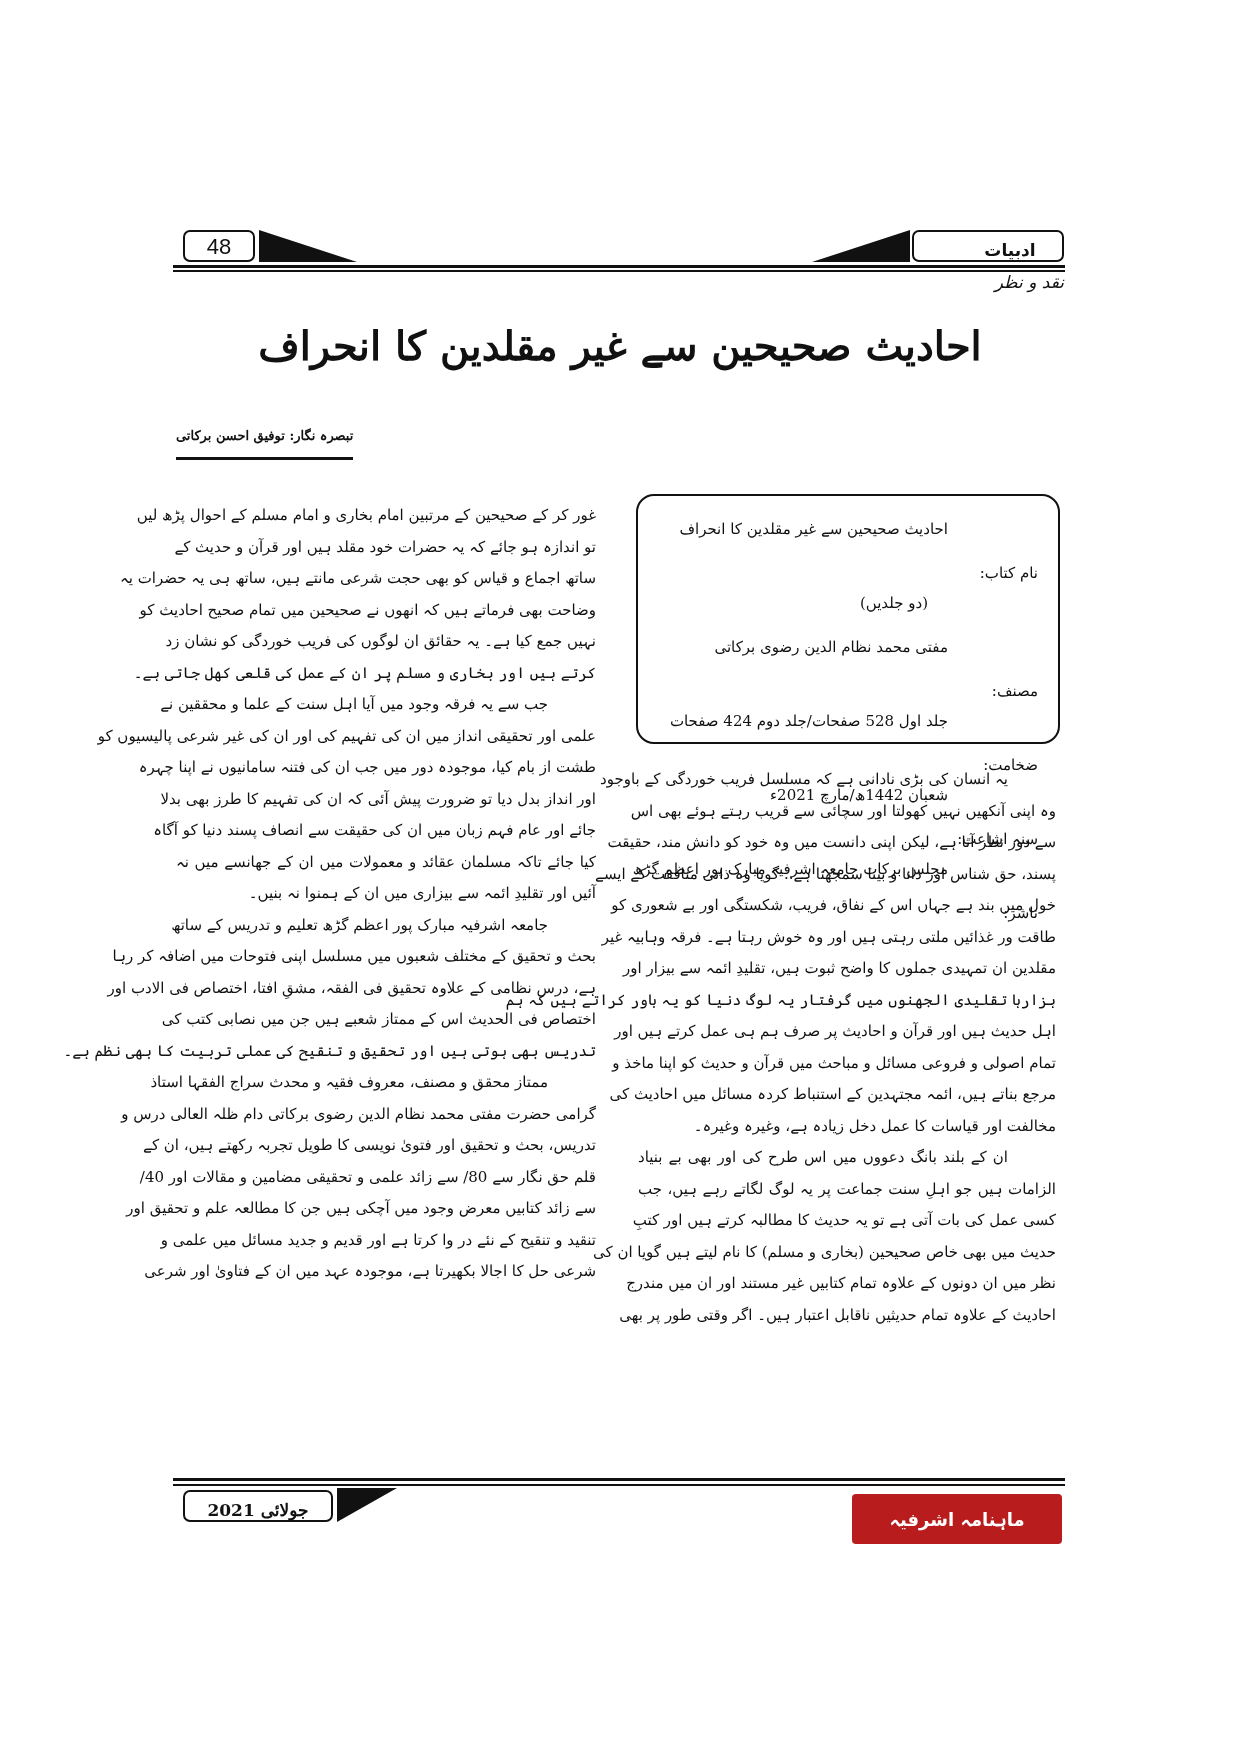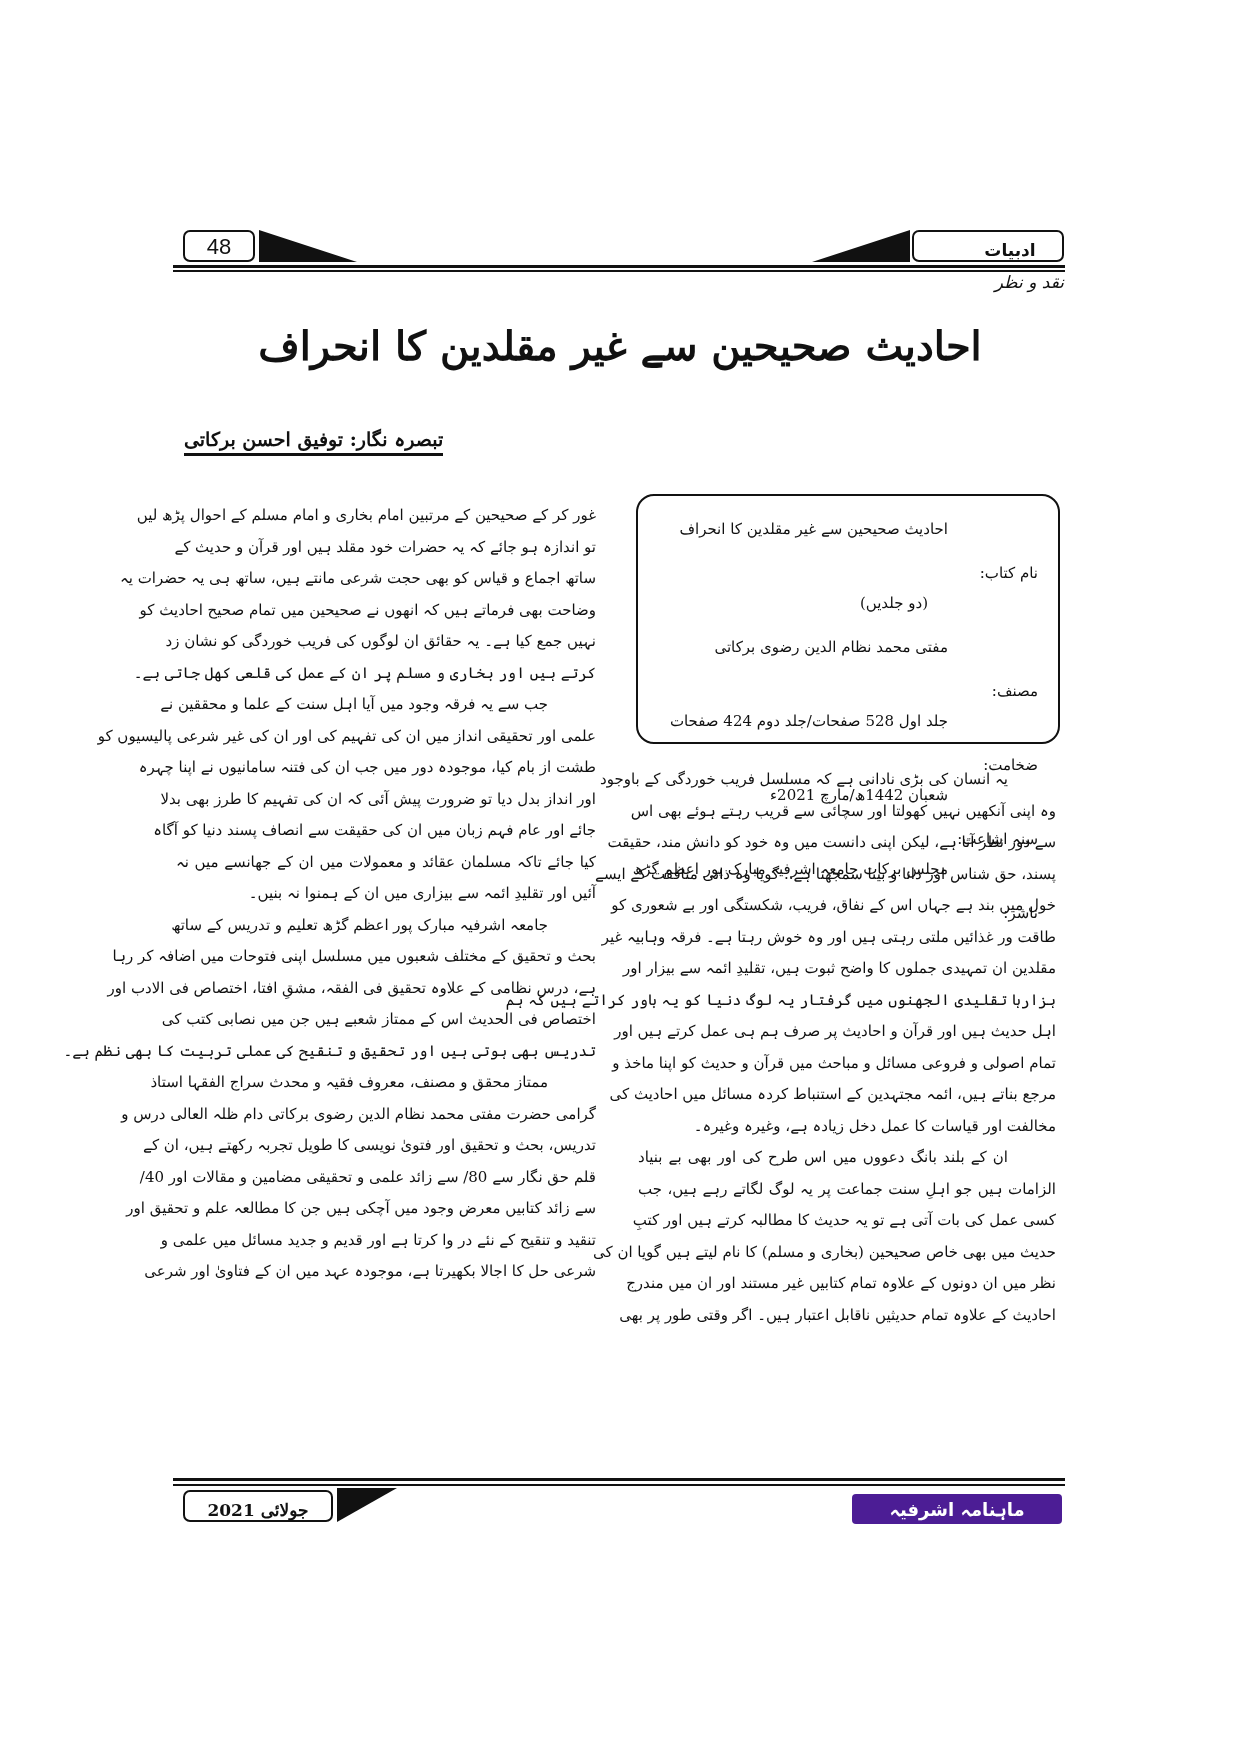--- a/index.html
+++ b/index.html
@@ -9,40 +9,40 @@
   
   .hdr-box { position:absolute; border:2px solid #111; border-radius:7px; background:#fff; display:flex; align-items:flex-end; justify-content:center; box-sizing:border-box; }
   .page-num { left:183px; top:230px; width:72px; height:32px; font-family:"Liberation Sans", sans-serif; font-size:22px; }
   .section-tag { left:912px; top:230px; width:152px; height:32px; font-family:"DejaVu Sans", sans-serif; font-weight:bold; font-size:17px; direction:rtl;padding-left:44px; }
   .rule1 { left:173px; width:892px; height:3px; background:#111; }
   .rule2 { left:173px; width:892px; height:2px; background:#111; }
 
   .kicker { right:176px; top:272px; font-family:"DejaVu Serif", serif; font-size:17px; direction:rtl; font-style:italic; }
 
   .title { left:160px; width:920px; top:322px; text-align:center; font-family:"DejaVu Serif", serif; font-weight:bold; font-size:40px; direction:rtl; letter-spacing:0; }
-  .byline { left:176px; top:428px; font-family:"DejaVu Serif", serif; font-weight:bold; font-size:19px; direction:rtl; border-bottom:3px solid #111; padding-bottom:3px;margin-left:8px; }
+  .byline { left:176px; top:428px; font-family:"DejaVu Serif", serif; font-weight:bold; font-size:13px; direction:rtl; border-bottom:3px solid #111; padding-bottom:14px; }
 
   
   .info-box { left:636px; top:494px; width:424px; height:250px; border:2px solid #111; border-radius:18px; box-sizing:border-box; padding:18px 20px 10px 14px; direction:rtl; font-family:"DejaVu Serif", serif; font-size:15px; }
   .info-row { display:flex; direction:rtl; line-height:30px; }
   .info-label { width:90px; flex:0 0 90px; text-align:right;margin-top:44px; }
   .info-value { flex:1; text-align:right; white-space:nowrap; }
 
   
   .col { position:absolute; direction:rtl; font-family:"DejaVu Serif", serif; font-size:15px; line-height:31.5px; text-align:justify; }
   .col .line { display:block; white-space:nowrap; text-align:justify; text-align-last:justify; }
   .col .line.last { text-align-last:right; }
   .col .line.indent { padding-right:48px; }
   .col-right { left:638px; top:764px; width:418px; }
   .col-left { left:176px; top:500px; width:420px; }
 
   
   .foot-rule1 { left:173px; width:892px; height:3px; background:#111; }
   .foot-date { left:183px; top:1490px; width:150px; height:32px; font-family:"DejaVu Serif", serif; font-weight:bold; font-size:17px; direction:rtl; }
-  .foot-brand { left:852px; top:1494px; width:210px; height:30px; background:#4c1d95; color:#fff; border-radius:4px; display:flex; align-items:center; justify-content:center; font-family:"DejaVu Sans", sans-serif; font-weight:bold; font-size:18px; direction:rtl; }
+  .foot-brand { left:852px; top:1494px; width:210px; height:50px; background:#b91c1c; color:#fff; border-radius:4px; display:flex; align-items:center; justify-content:center; font-family:"DejaVu Sans", sans-serif; font-weight:bold; font-size:18px; direction:rtl; }
 </style>
 </head>
 <body>
 
 <div class="hdr-box page-num">
   <span>48</span>
 </div>
 <svg class="abs" style="left:259px;top:230px" width="100" height="32">
   <polygon points="0,0 0,32 98,32" fill="#111"></polygon>
 </svg>

